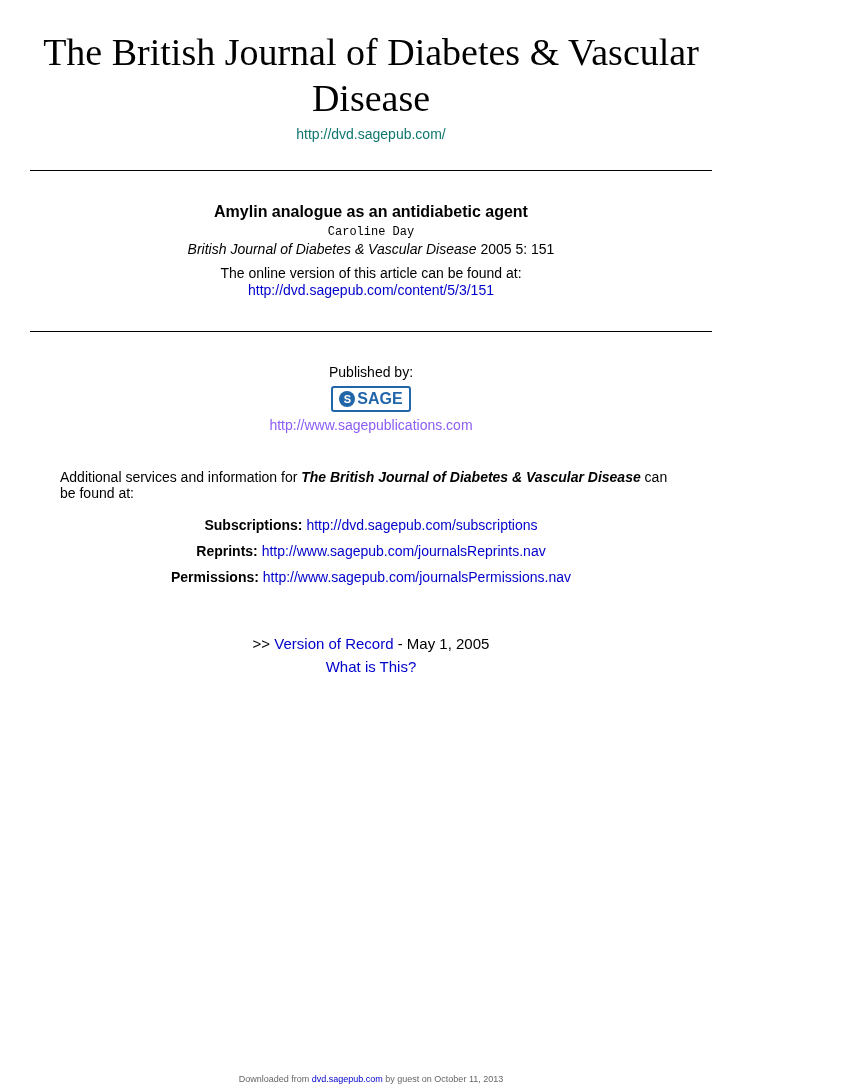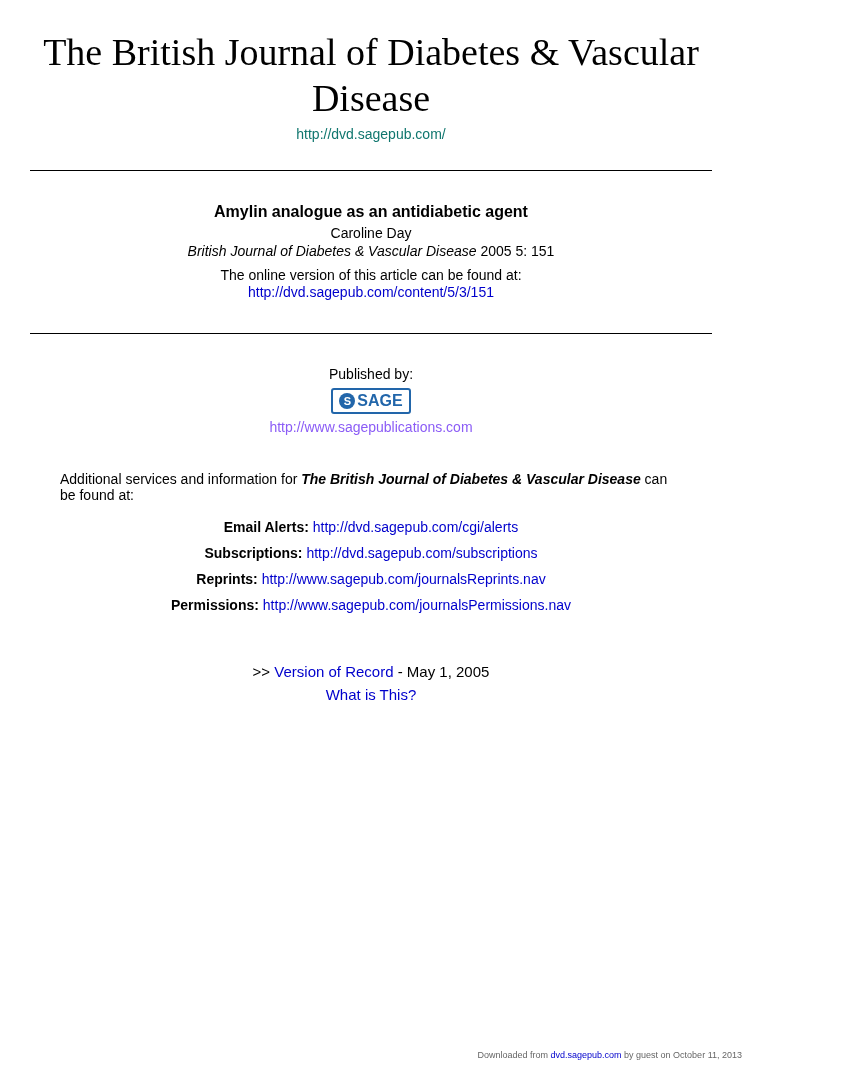--- a/index.html
+++ b/index.html
@@ -59,22 +59,22 @@
 
     .article-title {
       font-size: 16px;
       font-weight: bold;
       font-family: Arial, sans-serif;
       color: #000000;
       margin-bottom: 4px;
     }
 
     .article-author {
-      font-size: 14px;
-      font-family: Liberation Sans, sans-serif;
+      font-size: 12px;
+      font-family: Liberation Mono, monospace;
       color: #000000;
       margin-bottom: 2px;
     }
 
     .article-journal {
       font-size: 14px;
       font-family: Arial, sans-serif;
       color: #000000;
       margin-bottom: 8px;
     }
@@ -212,24 +212,24 @@
       color: #0000cc;
       text-decoration: none;
       font-size: 15px;
       font-family: Arial, sans-serif;
       display: block;
       text-align: center;
     }
 
     .footer-section {
       position: absolute;
-      bottom: 24px;
+      bottom: 0;
       left: 0;
       right: 0;
-      text-align: right;
+      text-align: center;
     }
 
     .footer-text {
       font-size: 9px;
       font-family: Arial, sans-serif;
       color: #666666;
     }
 
     .footer-link {
       color: #0000cc;
@@ -273,24 +273,20 @@
     </div>
     <br>
     <a class="sage-pub-link" href="#">http://www.sagepublications.com</a>
   </div>
 
   <div class="additional-services-section">
     <div class="additional-services-title">
       <span>Additional services and information for </span><em>The British Journal of Diabetes &amp; Vascular Disease</em><span> can be found at:</span>
     </div>
 
-    <div class="service-row">
-      <span class="service-label">Email Alerts:</span>
-      <a class="service-link" href="#">http://dvd.sagepub.com/cgi/alerts</a>
-    </div>
 
     <div class="service-row">
       <span class="service-label">Subscriptions:</span>
       <a class="service-link" href="#">http://dvd.sagepub.com/subscriptions</a>
     </div>
 
     <div class="service-row">
       <span class="service-label">Reprints:</span>
       <a class="service-link" href="#">http://www.sagepub.com/journalsReprints.nav</a>
     </div>

